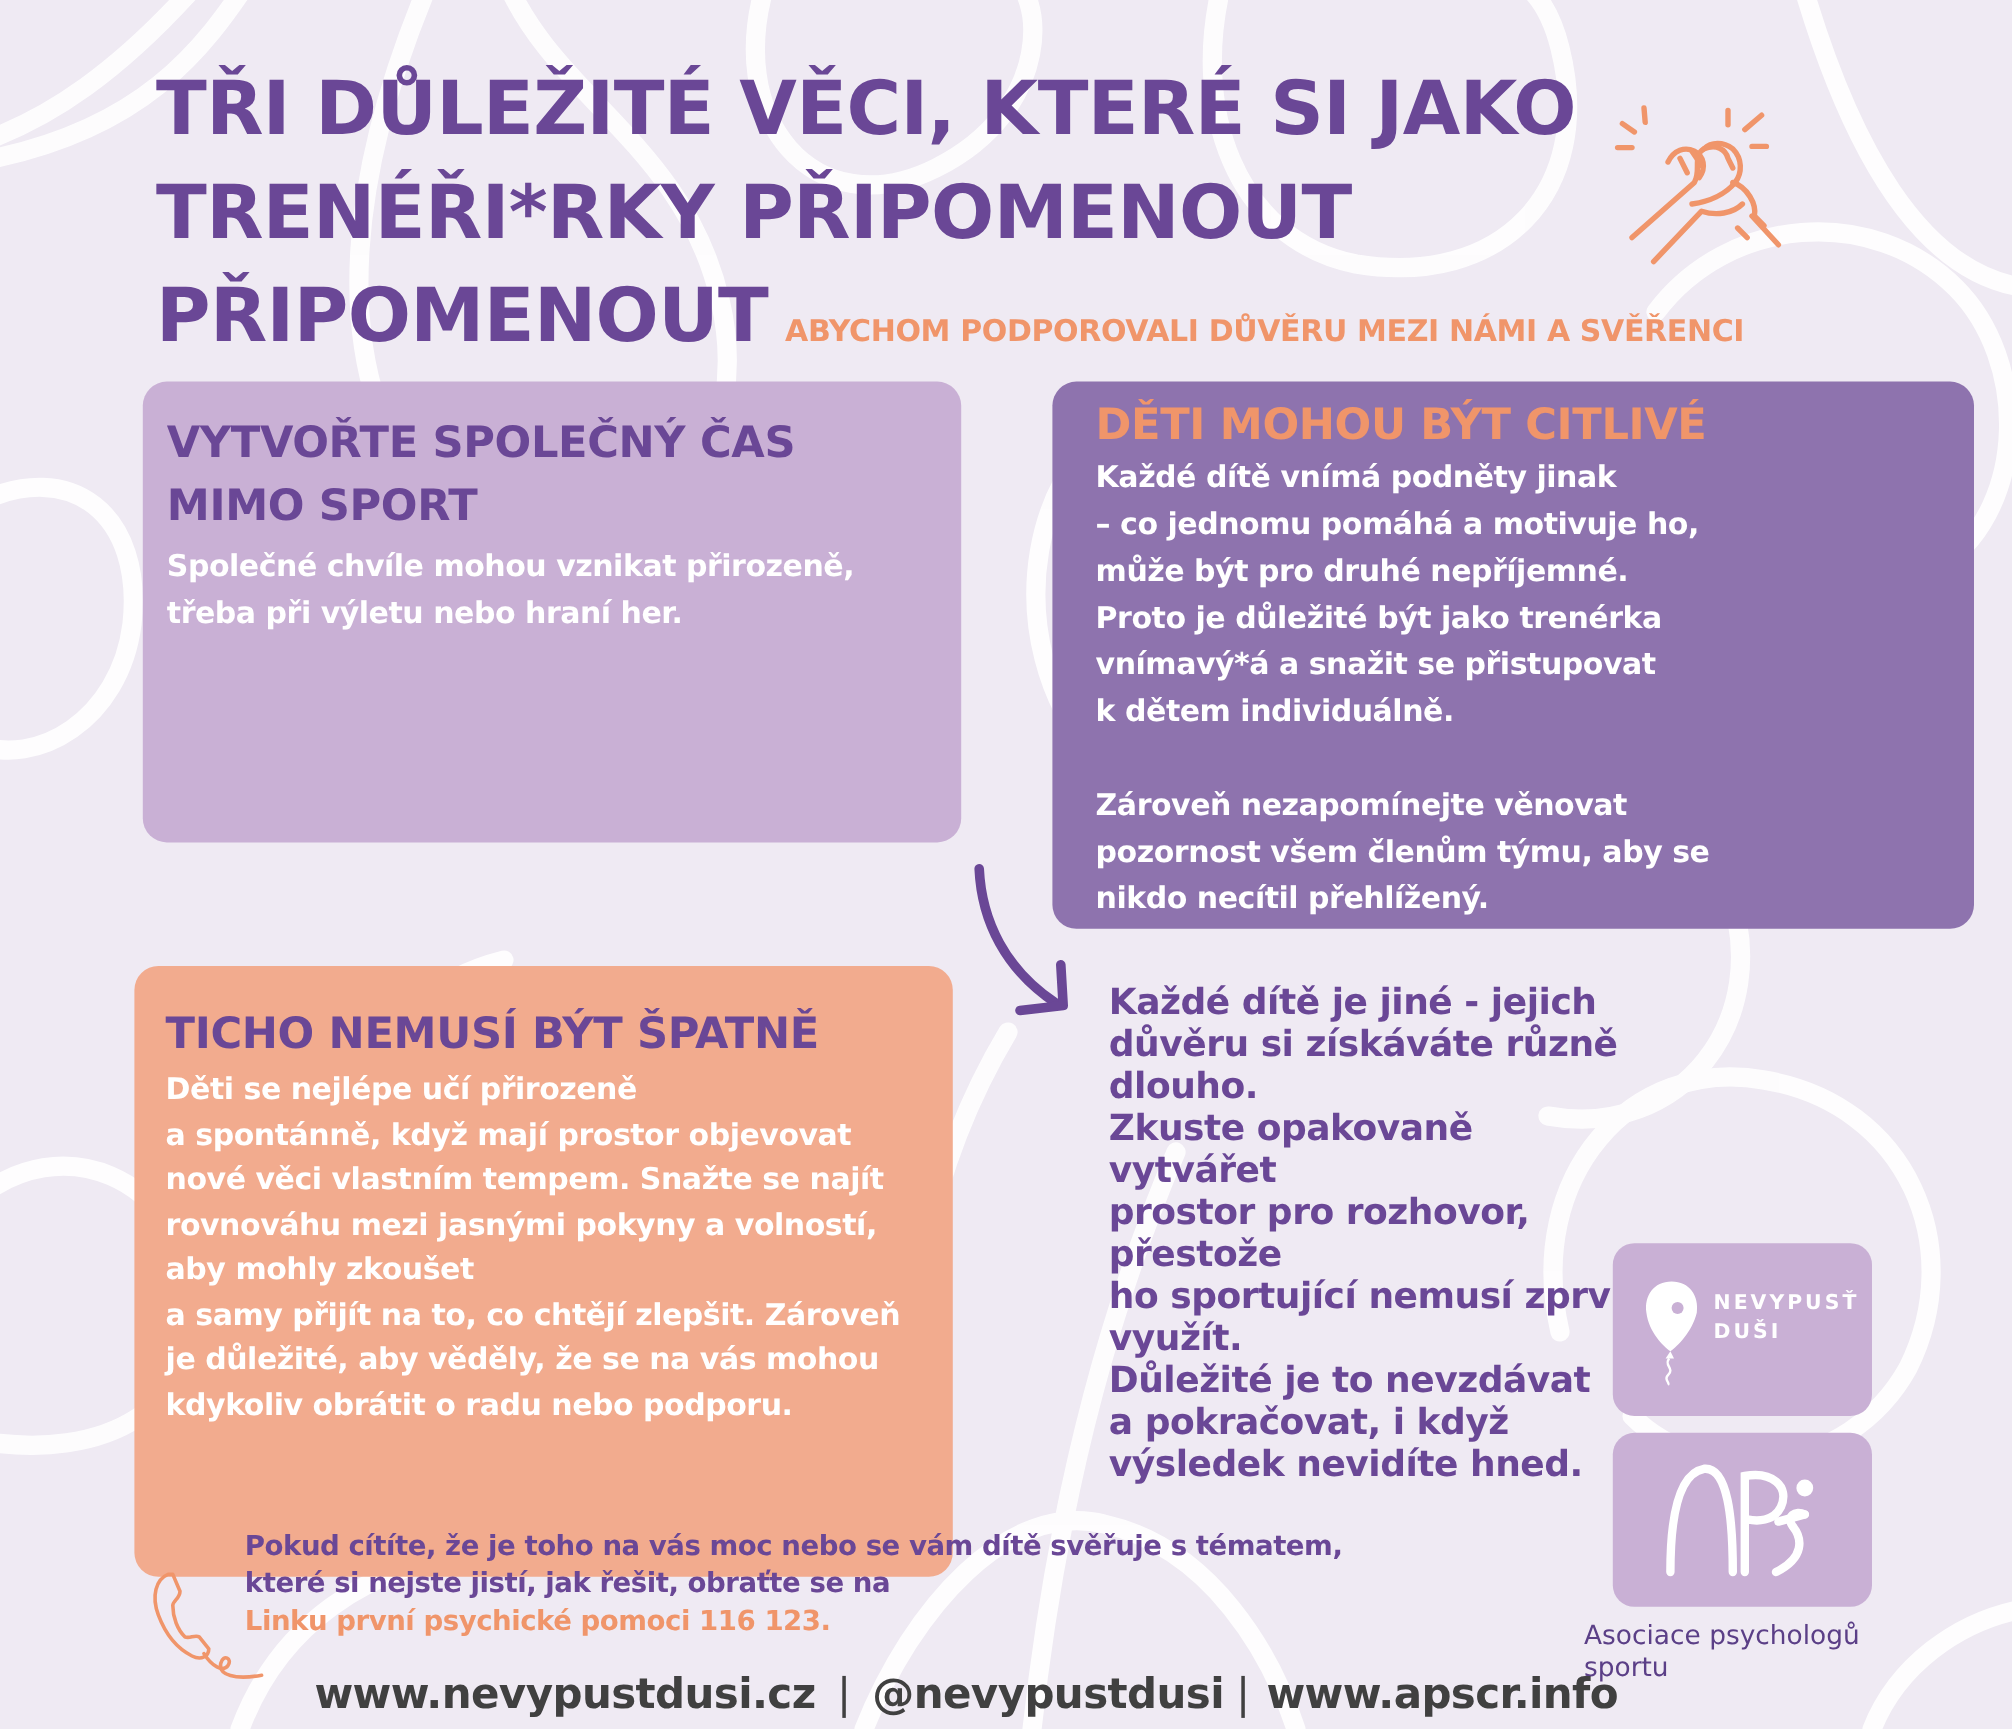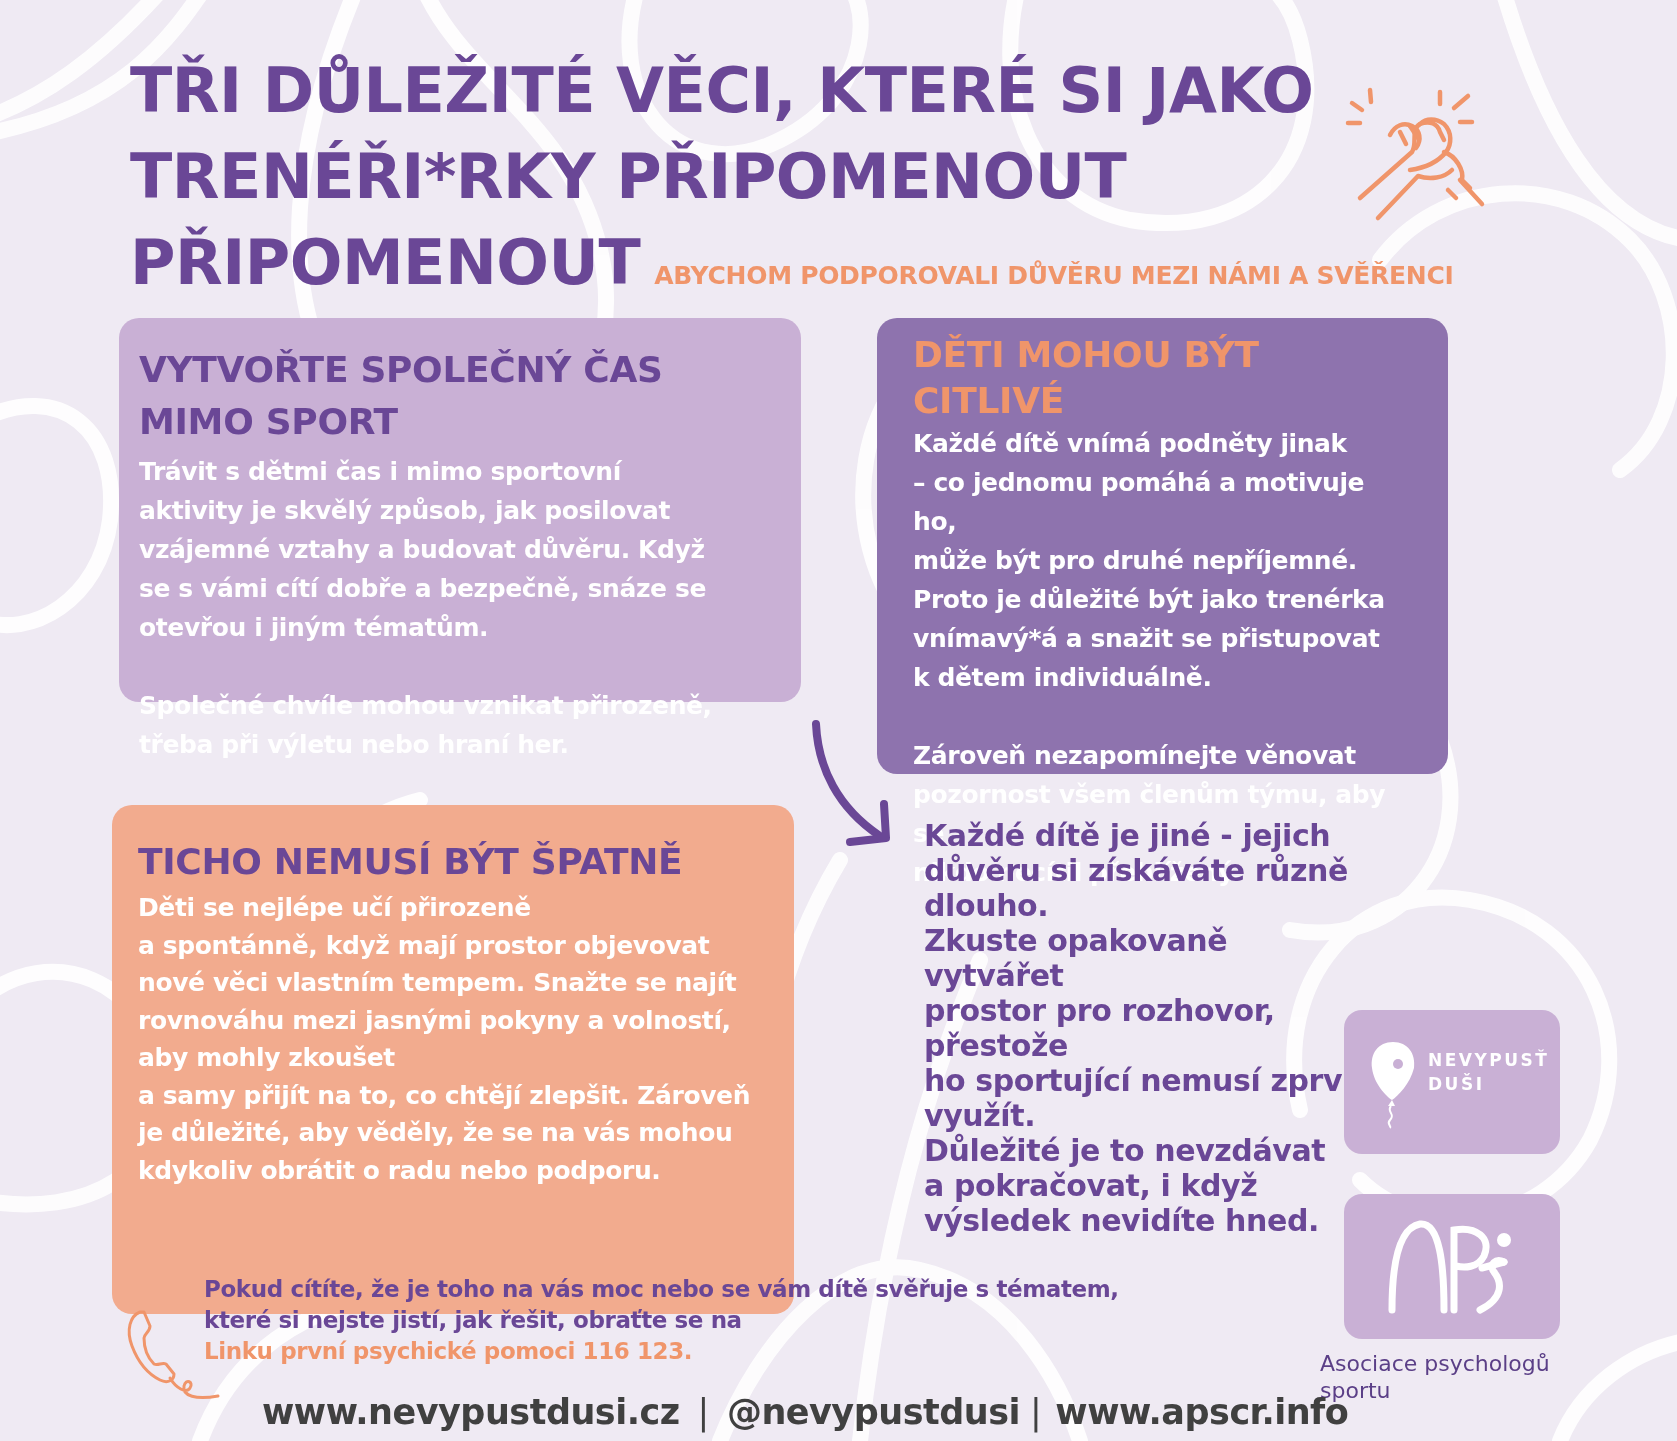--- a/index.html
+++ b/index.html
@@ -18,21 +18,21 @@
     }
     .title .line { display: block; white-space: nowrap; }
     .subtitle {
       color: #f0956a; font-weight: bold; font-size: 25px; letter-spacing: -0.3px;
       margin-left: 14px; vertical-align: baseline;
     }
     .handshake-icon { left: 1340px; top: 80px; width: 160px; height: 145px; }
 
     .card { border-radius: 20px; box-sizing: border-box; }
     .card-1 { left: 119px; top: 318px; width: 682px; height: 384px; background: #c9b0d5; padding: 26px 20px 0 20px; }
-    .card-2 { left: 877px; top: 318px; width: 571px; height: 456px; background: #8e73ae; padding: 14px 36px 0 36px; }
+    .card-2 { left: 877px; top: 318px; width: 768px; height: 456px; background: #8e73ae; padding: 14px 36px 0 36px; }
     .card-3 { left: 112px; top: 805px; width: 682px; height: 509px; background: #f2ab8e; padding: 34px 26px 0 26px; }
 
     .card h2 { margin: 0; font-weight: bold; letter-spacing: -0.3px; }
     .card-1 h2 { color: #6a4796; font-size: 36px; line-height: 52px; }
     .card-2 h2 { color: #f0956a; font-size: 36px; line-height: 46px; }
     .card-3 h2 { color: #6a4796; font-size: 36px; line-height: 46px; }
 
     .card p { margin: 0; color: #ffffff; font-weight: bold; font-size: 25px; line-height: 39px; letter-spacing: -0.4px; white-space: pre-line; }
     .card-1 p { margin-top: 4px; }
     .card-1 p + p { margin-top: 39px; }
@@ -42,21 +42,21 @@
     .arrow-icon { left: 808px; top: 718px; width: 90px; height: 130px; }
 
     .side-text {
       left: 924px; top: 818px; width: 440px;
       color: #6a4796; font-weight: bold; font-size: 30px; line-height: 35px; letter-spacing: -0.4px;
     }
     .side-text p { margin: 0; white-space: pre-line; }
     .side-text p + p { }
 
     .logo-card { left: 1344px; width: 216px; border-radius: 18px; background: #c9b0d5; }
-    .logo-nd { top: 1010px; height: 144px; }
+    .logo-nd { top: 1036px; height: 144px; }
     .logo-aps { top: 1194px; height: 145px; }
     .balloon-icon { position: absolute; left: 24px; top: 30px; width: 50px; height: 90px; }
     .nd-text { position: absolute; left: 84px; top: 38px; color: #fff; font-weight: bold; font-size: 17px; line-height: 24px; letter-spacing: 2.5px; }
     .nd-text span { display: block; }
     .aps-logo-icon { position: absolute; left: 40px; top: 12px; width: 140px; height: 120px; }
 
     .aps-caption { left: 1320px; top: 1350px; width: 264px; text-align: left; color: #5b3f87; font-size: 22px; line-height: 27px; }
     .aps-caption span { display: block; }
 
     .phone-icon { left: 126px; top: 1306px; width: 100px; height: 100px; }
@@ -116,25 +116,20 @@
     <path d="M80 44 C 86 38, 96 38, 104 44 C 112 52, 112 64, 106 72 C 98 82, 84 88, 70 90"></path>
     <path d="M104 72 C 116 76, 124 90, 122 100 L130 108"></path>
     <path d="M38 138 L78 96 C 90 100, 104 98, 112 90"></path>
     <path d="M120 100 L142 124"></path>
       <path d="M108 110 L116 118"></path>
   </g>
 </svg>
 
 <div class="abs card card-1">
   <h2>VYTVOŘTE SPOLEČNÝ ČAS MIMO SPORT</h2>
-  <p>Trávit s dětmi čas i mimo sportovní
-aktivity je skvělý způsob, jak posilovat
-vzájemné vztahy a budovat důvěru. Když
-se s vámi cítí dobře a bezpečně, snáze se
-otevřou i jiným tématům.</p>
   <p>Společné chvíle mohou vznikat přirozeně,
 třeba při výletu nebo hraní her.</p>
 </div>
 
 <div class="abs card card-2">
   <h2>DĚTI MOHOU BÝT CITLIVÉ</h2>
   <p>Každé dítě vnímá podněty jinak
 – co jednomu pomáhá a motivuje ho,
 může být pro druhé nepříjemné.
 Proto je důležité být jako trenérka

